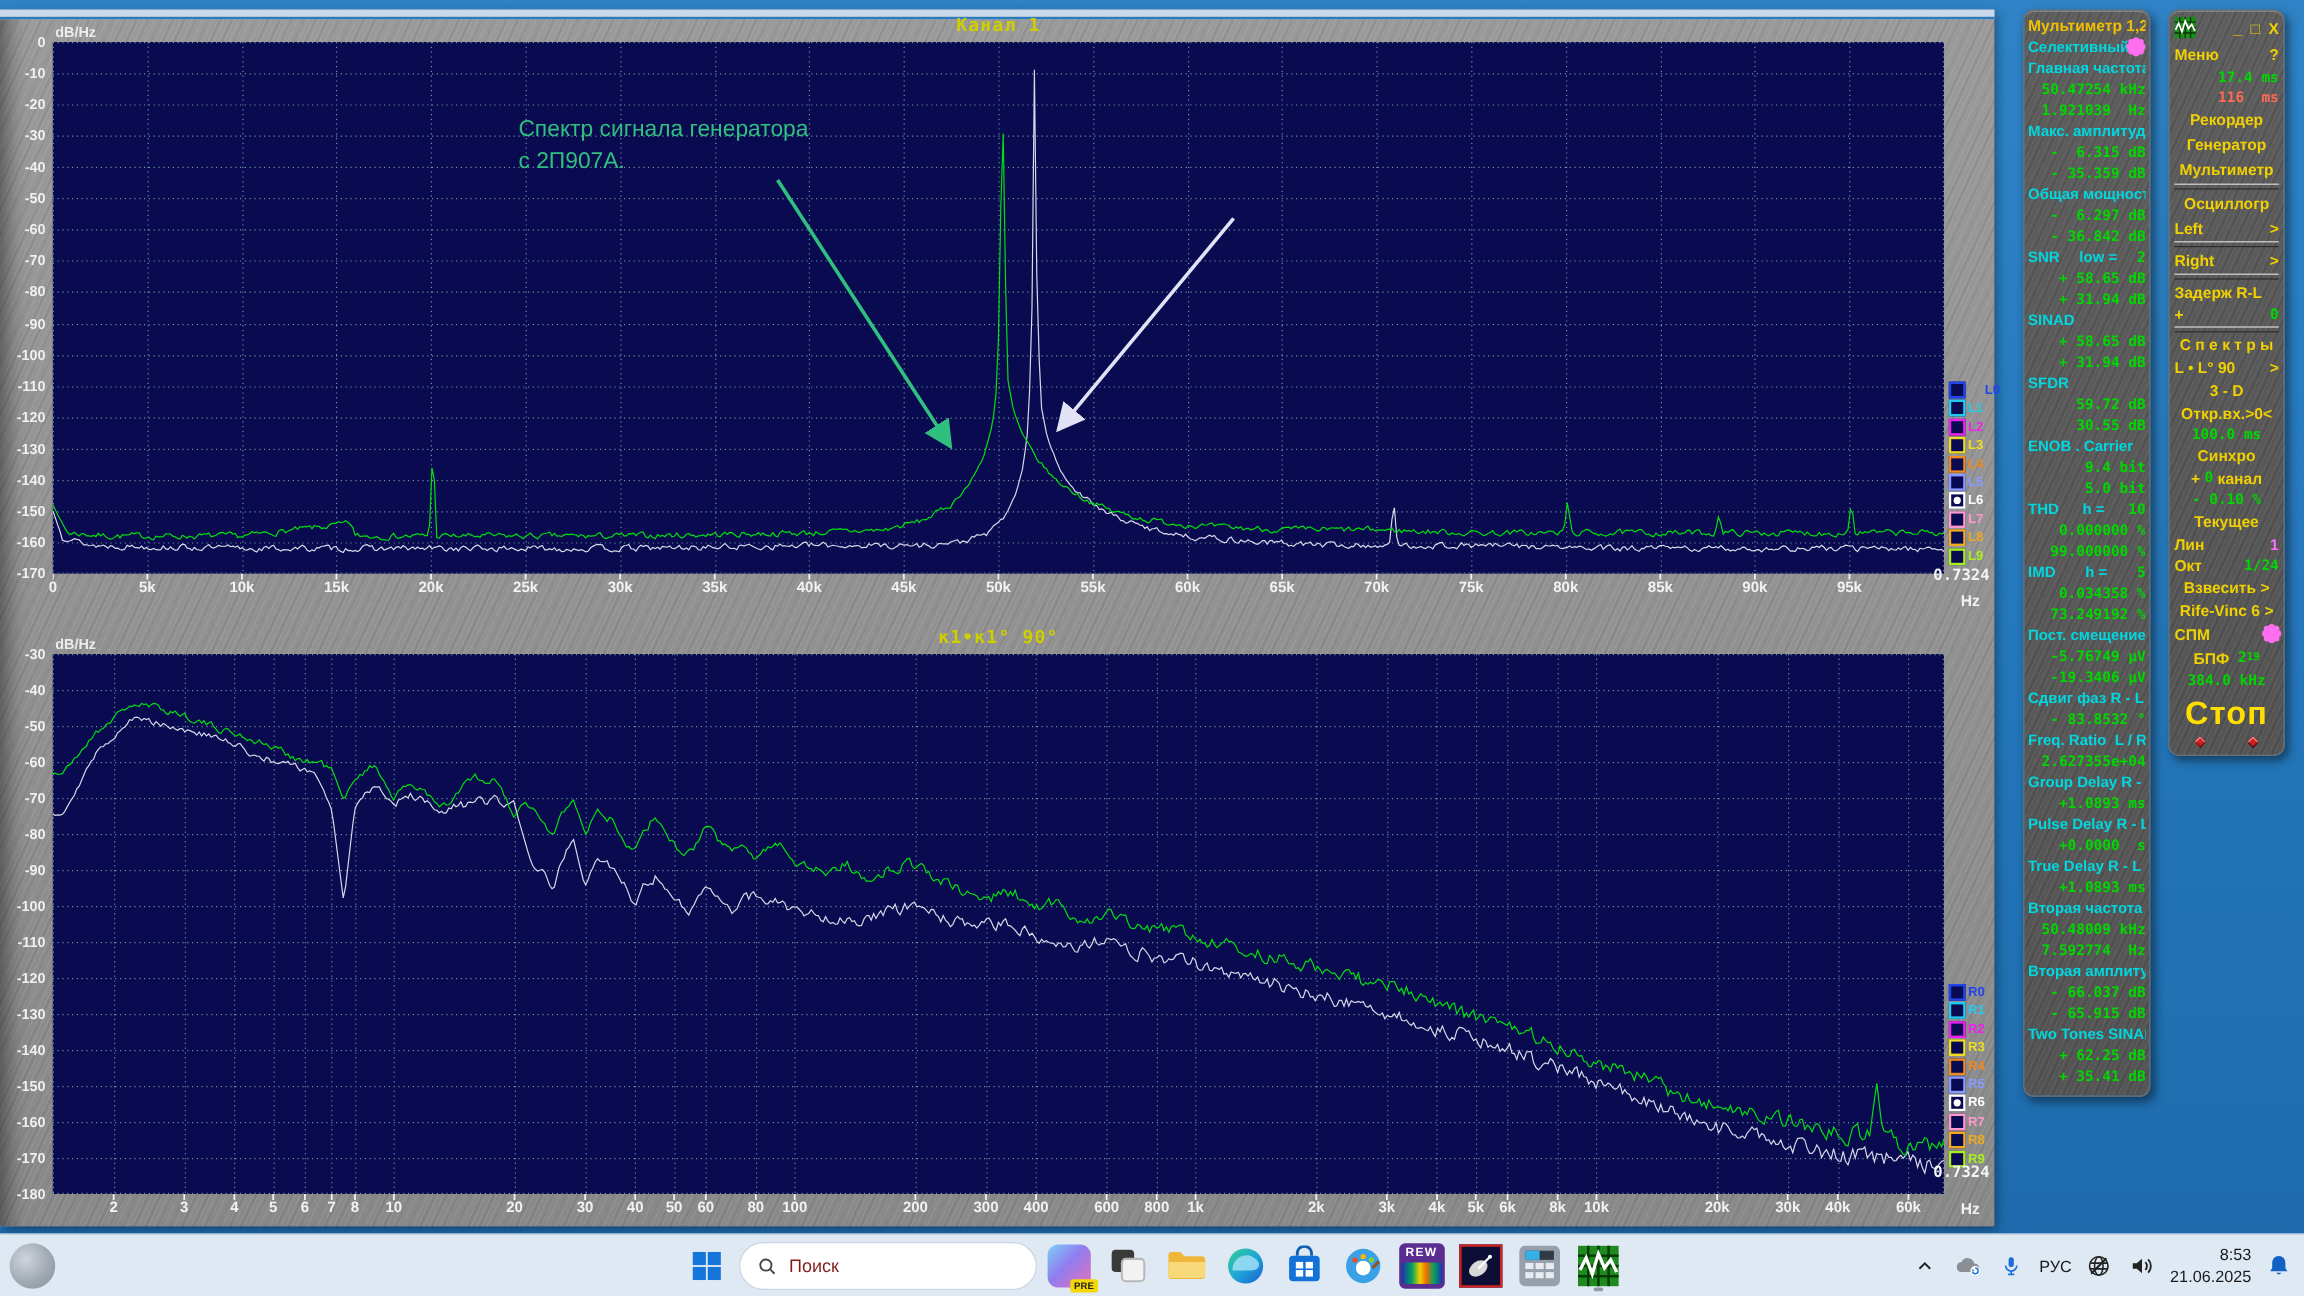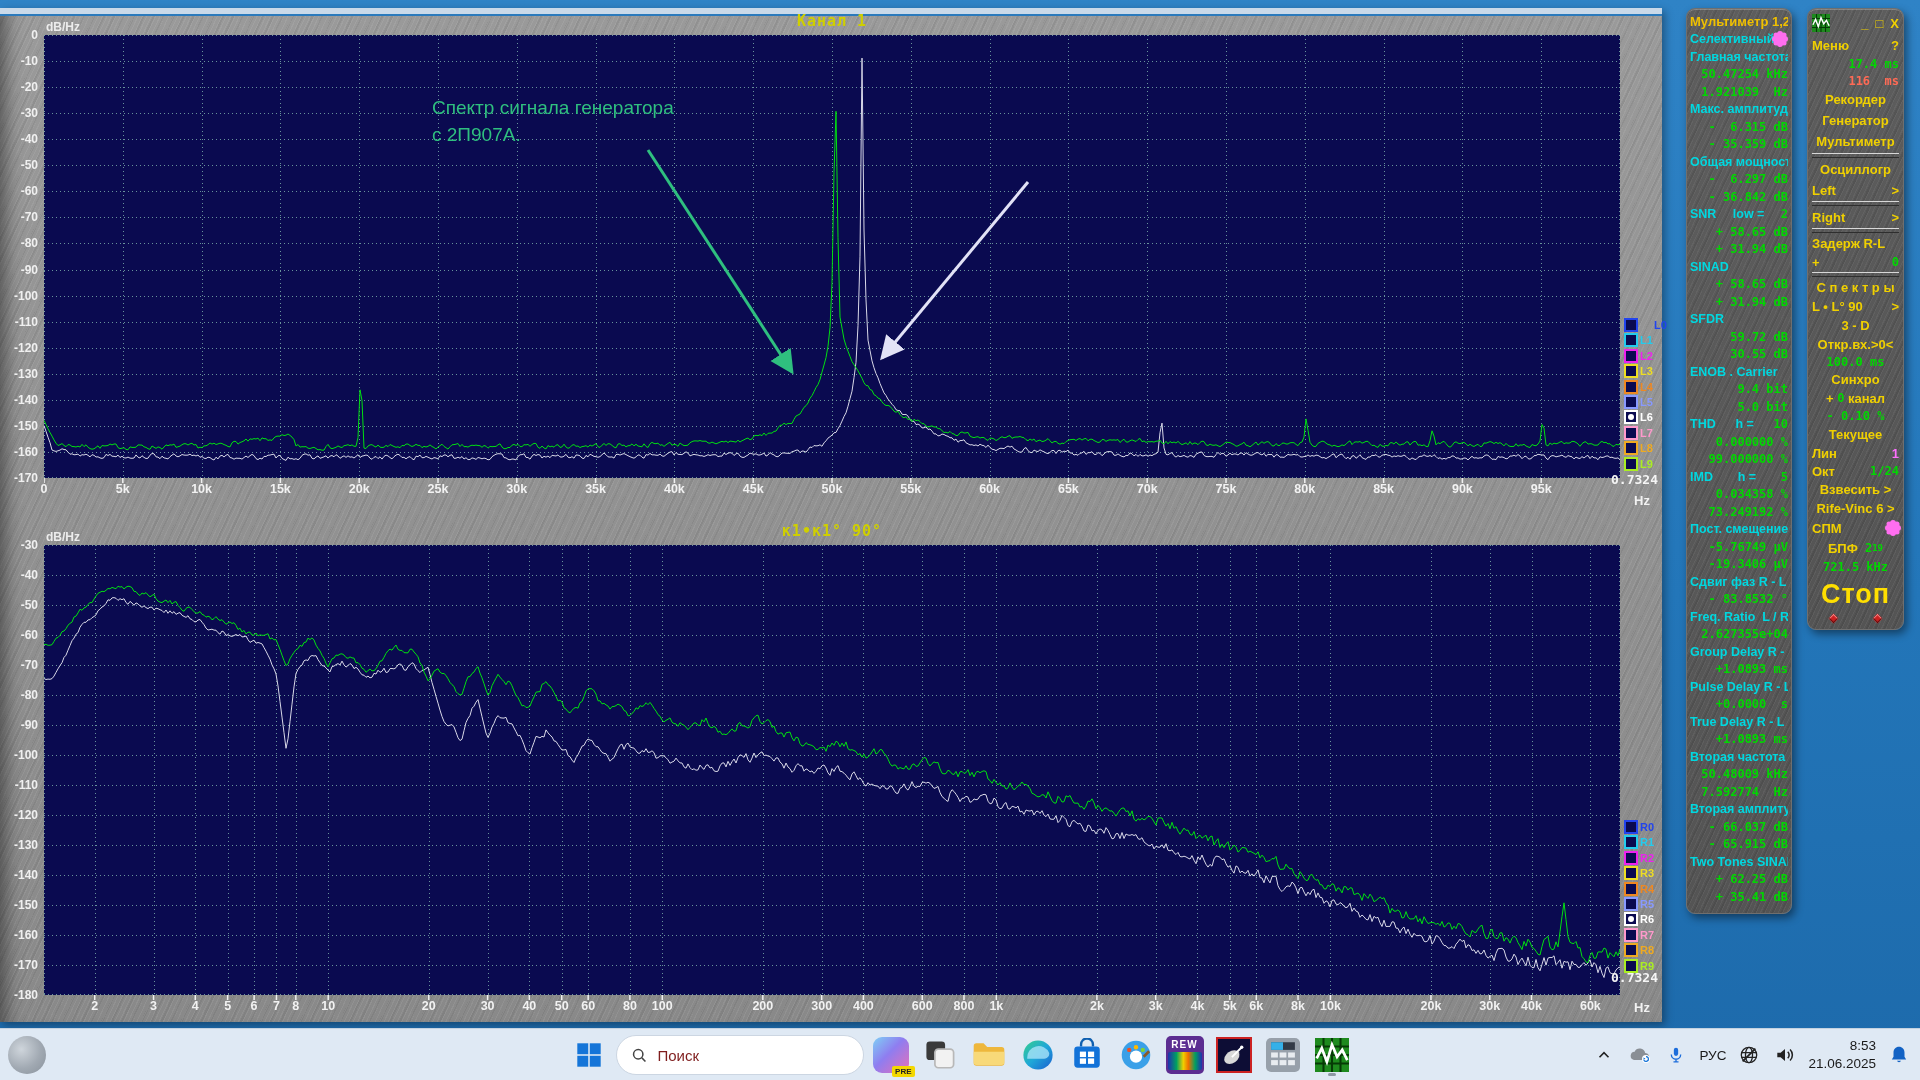--- a/index.html
+++ b/index.html
@@ -455,21 +455,21 @@
     <div class="ctrl-row a-c" style="min-height: 19px;"><span class="seg-y">Синхро</span></div>
     <div class="ctrl-row a-c" style="min-height: 18px;"><span class="seg-y">+ </span><span class="seg-g">0</span><span class="seg-y"> канал</span></div>
     <div class="ctrl-row a-c" style="min-height: 18px;"><span class="seg-g">- 0.10 %</span></div>
     <div class="ctrl-row a-c" style="min-height: 19px;"><span class="seg-y">Текущее</span></div>
     <div class="ctrl-row a-j" style="min-height: 18px;"><span class="seg-y">Лин</span><span class="seg-p">1</span></div>
     <div class="ctrl-row a-j" style="min-height: 18px;"><span class="seg-y">Окт</span><span class="seg-g">1/24</span></div>
     <div class="ctrl-row a-c" style="min-height: 19px;"><span class="seg-y">Взвесить &gt;</span></div>
     <div class="ctrl-row a-c" style="min-height: 19px;"><span class="seg-y">Rife-Vinc 6 &gt;</span></div>
     <div class="ctrl-row a-j" style="min-height: 20px;"><span class="seg-y">СПМ</span><span class="flower"></span></div>
     <div class="ctrl-row a-c" style="min-height: 20px;"><span class="seg-y">БПФ  </span><span class="seg-g">2</span><sup class="seg-sup">19</sup></div>
-    <div class="ctrl-row a-c" style="min-height: 17px;"><span class="seg-g">721.5 kHz</span></div>
+    <div class="ctrl-row a-c" style="min-height: 17px;"><span class="seg-g">384.0 kHz</span></div>
     <div class="ctrl-stop">Стоп</div>
     <div class="ctrl-dots">
       <i style="left: 18px;"></i>
       <i style="right: 18px;"></i>
     </div>
   </div>
 
 <div class="taskbar">
   <div class="tb-center" id="tbCenter">
       <div class="tb-item">

